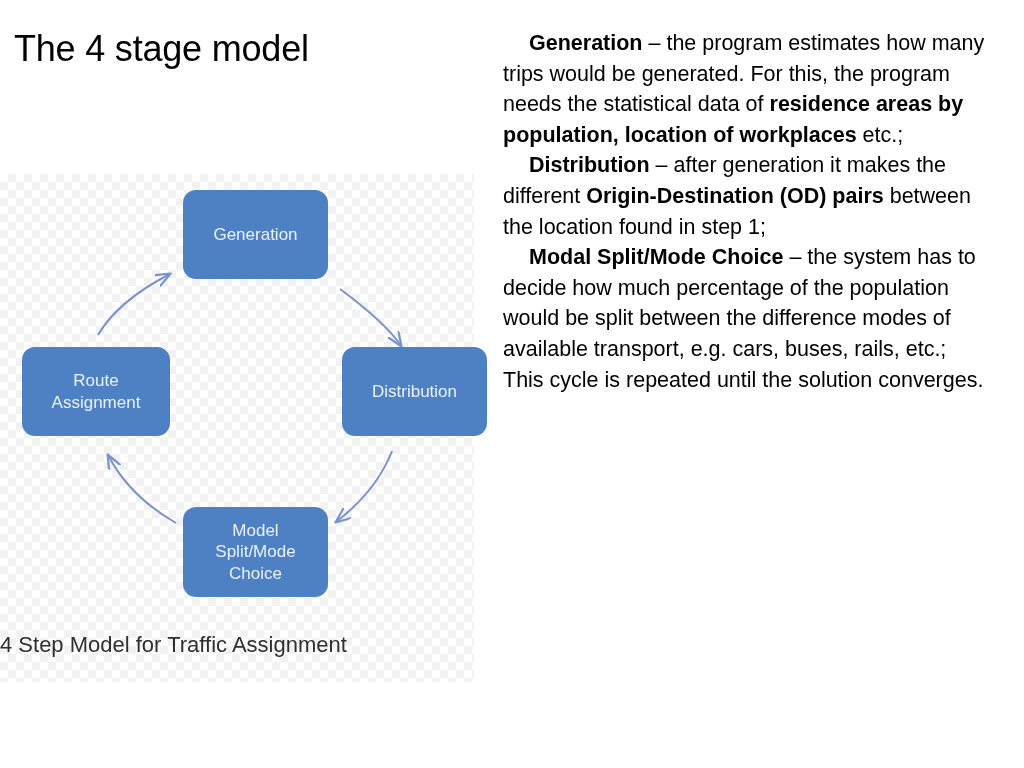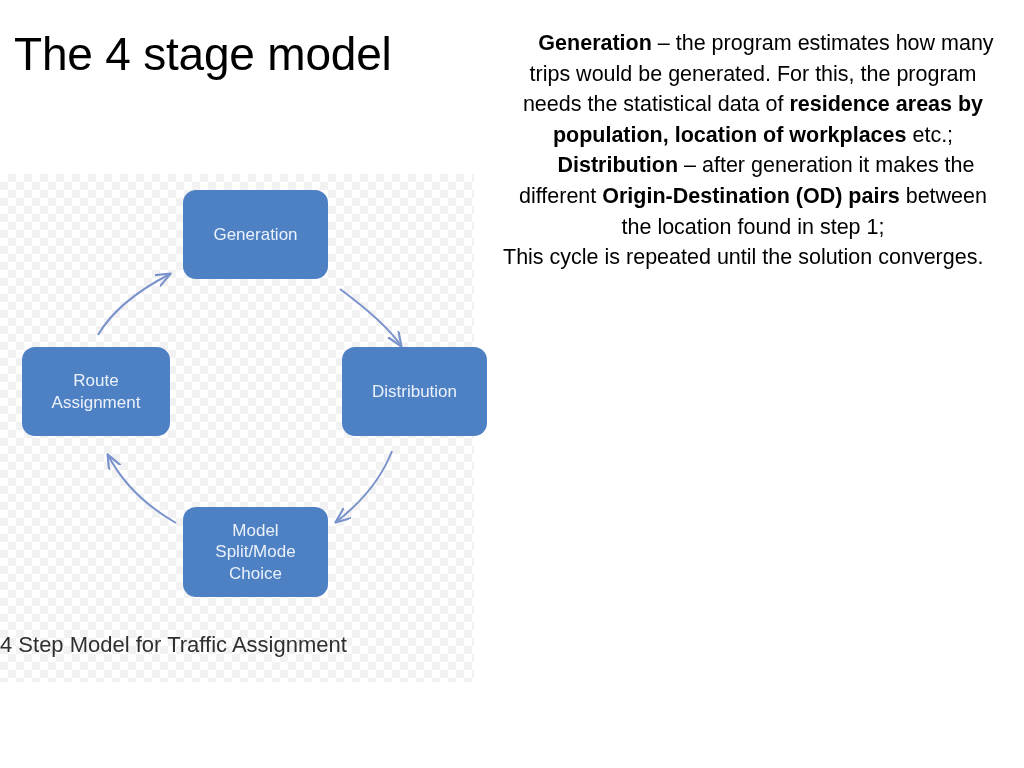--- a/index.html
+++ b/index.html
@@ -14,21 +14,21 @@
     overflow: hidden;
     position: relative;
   }
 
   
   #slide-title {
     position: absolute;
     left: 14px;
     top: 30px;
     width: 480px;
-    font-size: 46px;
+    font-size: 36px;
     font-weight: 400;
     color: #000000;
     line-height: 1.05;
     letter-spacing: -0.2px;
     white-space: nowrap;
   }
 
   
   #diagram-figure {
     position: absolute;
@@ -114,21 +114,20 @@
     font-size: 21.5px;
     line-height: 30.6px;
     color: #000000;
   }
   #body-copy p {
     margin: 0;
     text-align: left;
   }
   #body-copy p.indent {
     text-indent: 26px;
-    text-align: center;
   }
   #body-copy b {
     font-weight: bold;
   }
 </style>
 </head>
 <body>
 
 <div id="slide-title">The 4 stage model</div>
 
@@ -172,16 +171,17 @@
   <div id="diagram-caption">4 Step Model for Traffic Assignment</div>
 </div>
 
 <div id="body-copy">
 
 
   <p class="indent"><b>Generation</b><span> – the program estimates how many trips would be generated. For this, the program needs the statistical data of </span><b>residence areas by population, location of workplaces</b><span> etc.;</span></p>
 
   <p class="indent"><b>Distribution</b><span> – after generation it makes the different </span><b>Origin-Destination (OD) pairs</b><span> between the location found in step 1;</span></p>
 
+  <p class="indent"><b>Modal Split/Mode Choice</b><span> – the system has to decide how much percentage of the population would be split between the difference modes of available transport, e.g. cars, buses, rails, etc.;</span></p>
 
 
   <p><span>This cycle is repeated until the solution converges.</span></p>
 </div>
 
 </body></html>

